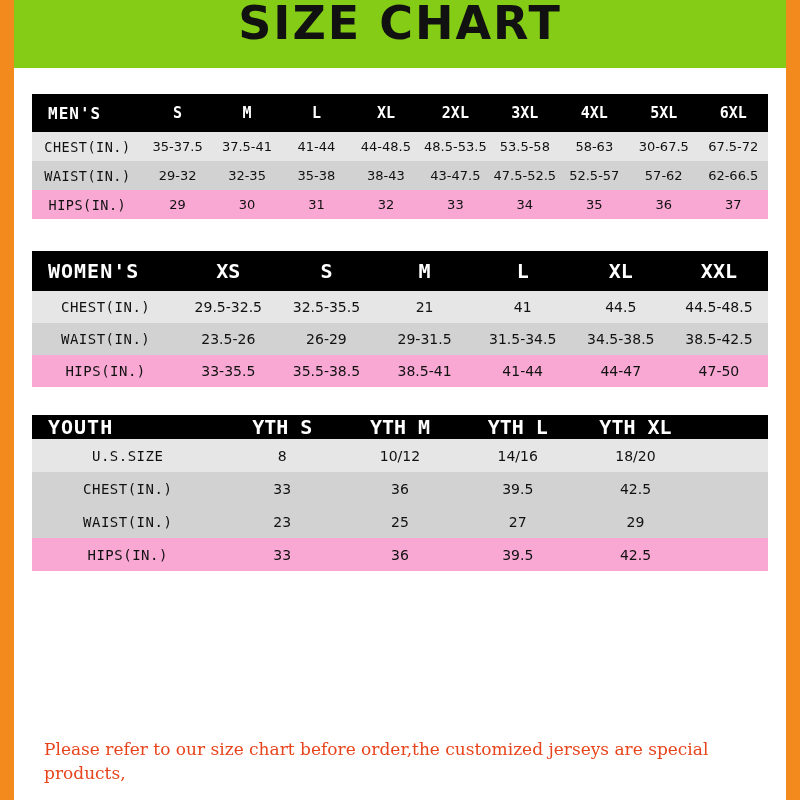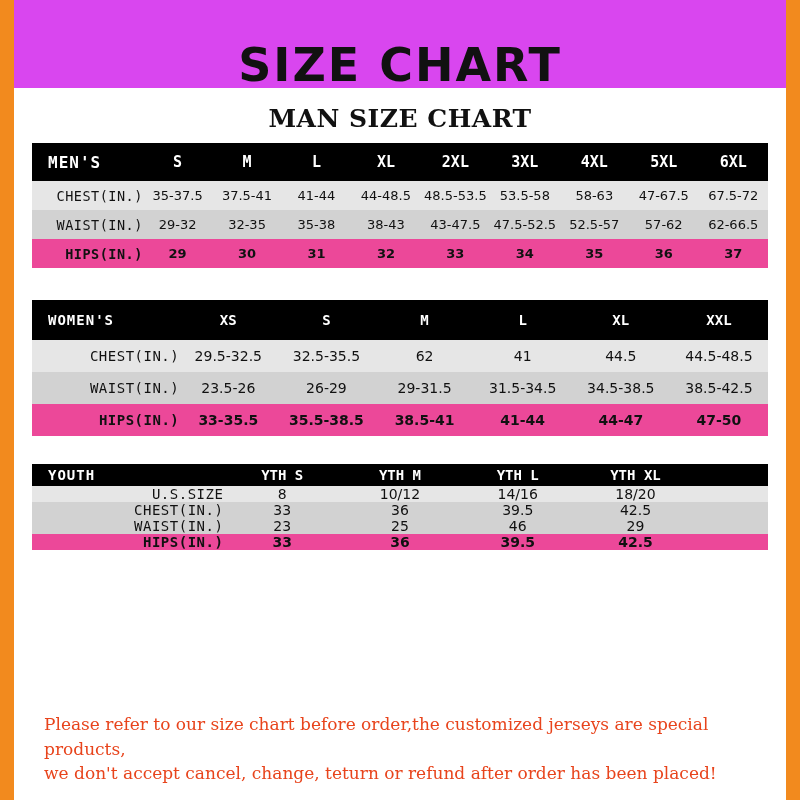--- a/index.html
+++ b/index.html
@@ -16,24 +16,24 @@
   .page {
     position: relative;
     width: 800px;
     height: 800px;
     background: #ffffff;
     box-sizing: border-box;
     border-left: 14px solid #f28a1e;
     border-right: 14px solid #f28a1e;
   }
   .banner {
-    height: 88px;
-    background: #d946ef;
+    height: 68px;
+    background: #84cc16;
     display: flex;
-    align-items: flex-end;
+    align-items: flex-start;
     justify-content: center;
   }
   .banner-title {
     font-family: "DejaVu Sans", sans-serif;
     font-weight: bold;
     font-size: 46px;
     letter-spacing: 2px;
     color: #111111;
     line-height: 1;
   }
@@ -83,30 +83,30 @@
     font-family: "DejaVu Sans", sans-serif;
     font-size: 13px;
     color: #111111;
     text-align: center;
     vertical-align: middle;
   }
   .body-row td.lbl {
     font-family: "DejaVu Sans Mono", monospace;
     font-size: 13.5px;
     letter-spacing: 0.5px;
-    text-align: right;
+    text-align: center;
   }
   .row-a { background: #e6e6e6; }
   .row-b { background: #d2d2d2; }
-  .row-c { background: #ec4899; font-weight: bold; }
-
-  .women .head-row td, .youth .head-row td { font-size: 14px; }
+  .row-c { background: #f9a8d4; }
+
+  .women .head-row td, .youth .head-row td { font-size: 20px; }
   .women .body-row td, .youth .body-row td { font-size: 14px; }
   .women .body-row { height: 32px; }
-  .youth .body-row { height: 16px; }
+  .youth .body-row { height: 33px; }
   .youth .head-row { height: 22px; }
   .women .head-row { height: 40px; }
 
   .footer {
     position: absolute;
     left: 14px;
     right: 8px;
     bottom: 0;
     padding: 10px 16px 14px 16px;
     box-sizing: border-box;
@@ -129,21 +129,20 @@
 
 <div class="page">
 
   <div class="banner">
     <div class="banner-title">SIZE CHART</div>
   </div>
 
   <div class="content">
 
     <div class="sp-16"></div>
-    <div class="section-title">MAN SIZE CHART</div>
     <div class="sp-10"></div>
     <table class="tbl men">
       <colgroup>
         <col style="width:15%">
           <col style="width:9.4%">
           <col style="width:9.4%">
           <col style="width:9.4%">
         <col style="width:9.4%">
           <col style="width:9.4%">
           <col style="width:9.4%">
@@ -166,21 +165,21 @@
       </tr>
       <tr class="body-row row-a">
         <td class="lbl">CHEST(IN.)</td>
         <td>35-37.5</td>
         <td>37.5-41</td>
         <td>41-44</td>
         <td>44-48.5</td>
         <td>48.5-53.5</td>
         <td>53.5-58</td>
         <td>58-63</td>
-        <td>47-67.5</td>
+        <td>30-67.5</td>
         <td>67.5-72</td>
       </tr>
       <tr class="body-row row-b">
         <td class="lbl">WAIST(IN.)</td>
         <td>29-32</td>
         <td>32-35</td>
         <td>35-38</td>
         <td>38-43</td>
         <td>43-47.5</td>
         <td>47.5-52.5</td>
@@ -222,21 +221,21 @@
         <td>S</td>
         <td>M</td>
         <td>L</td>
         <td>XL</td>
         <td>XXL</td>
       </tr>
       <tr class="body-row row-a">
         <td class="lbl">CHEST(IN.)</td>
         <td>29.5-32.5</td>
         <td>32.5-35.5</td>
-        <td>62</td>
+        <td>21</td>
         <td>41</td>
         <td>44.5</td>
         <td>44.5-48.5</td>
       </tr>
       <tr class="body-row row-b">
         <td class="lbl">WAIST(IN.)</td>
         <td>23.5-26</td>
         <td>26-29</td>
         <td>29-31.5</td>
         <td>31.5-34.5</td>
@@ -288,35 +287,34 @@
         <td>33</td>
         <td>36</td>
         <td>39.5</td>
         <td>42.5</td>
         <td></td>
       </tr>
       <tr class="body-row row-b">
         <td class="lbl">WAIST(IN.)</td>
         <td>23</td>
         <td>25</td>
-        <td>46</td>
+        <td>27</td>
         <td>29</td>
         <td></td>
       </tr>
       <tr class="body-row row-c">
         <td class="lbl">HIPS(IN.)</td>
         <td>33</td>
         <td>36</td>
         <td>39.5</td>
         <td>42.5</td>
         <td></td>
       </tr>
     </tbody>
       </table>
 
   </div>
 
   <div class="footer">
     <p>Please refer to our size chart before order,the customized jerseys are special products,</p>
-    <p>we don't accept cancel, change, teturn or refund after order has been placed!</p>
   </div>
 
 </div>
 
 </body></html>

